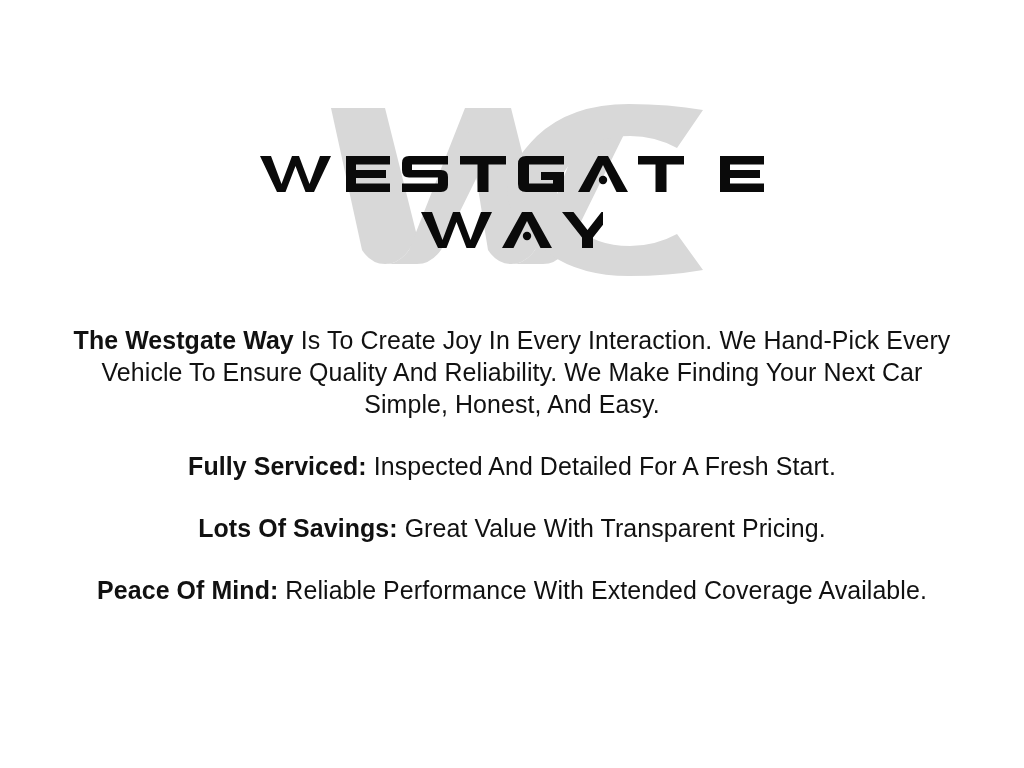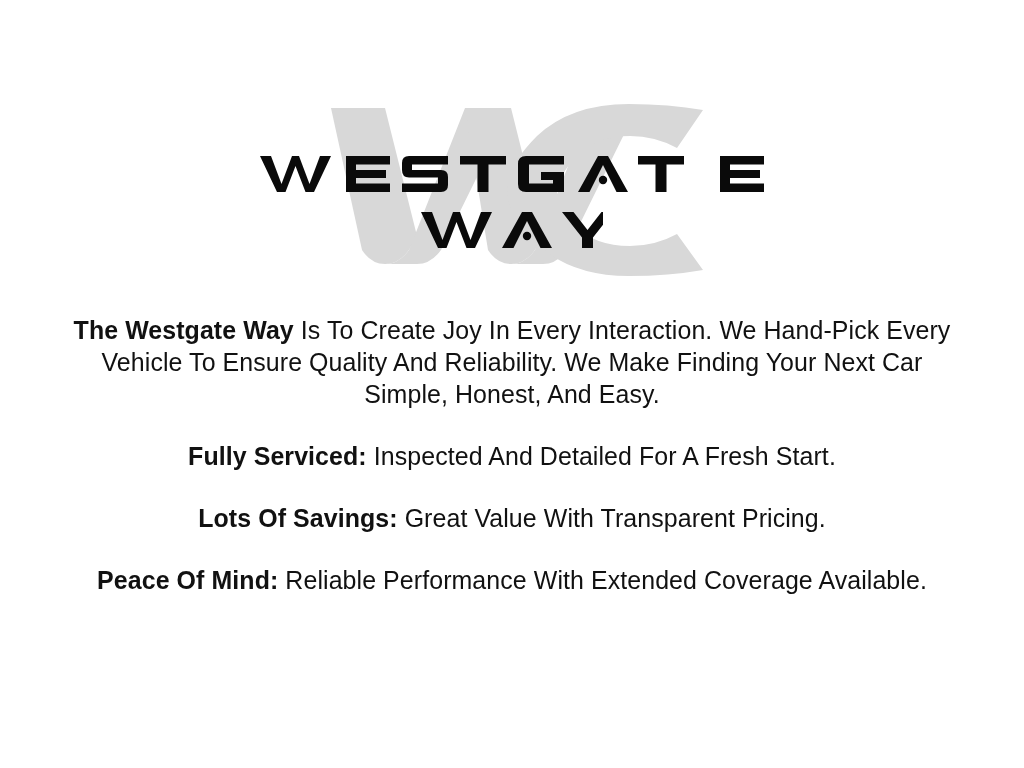--- a/index.html
+++ b/index.html
@@ -56,21 +56,21 @@
   .wordmark-line-2 svg {
     display: block;
     margin: 0 auto;
     height: 100%;
   }
 
   
   .copy {
     position: absolute;
     left: 0;
-    top: 314px;
+    top: 324px;
     width: 1024px;
     text-align: center;
   }
 
   .para {
     margin: 0;
     padding: 0 28px;
     color: #111111;
     font-family: "Liberation Sans Narrow", "Liberation Sans", sans-serif;
     font-size: 26.5px;

